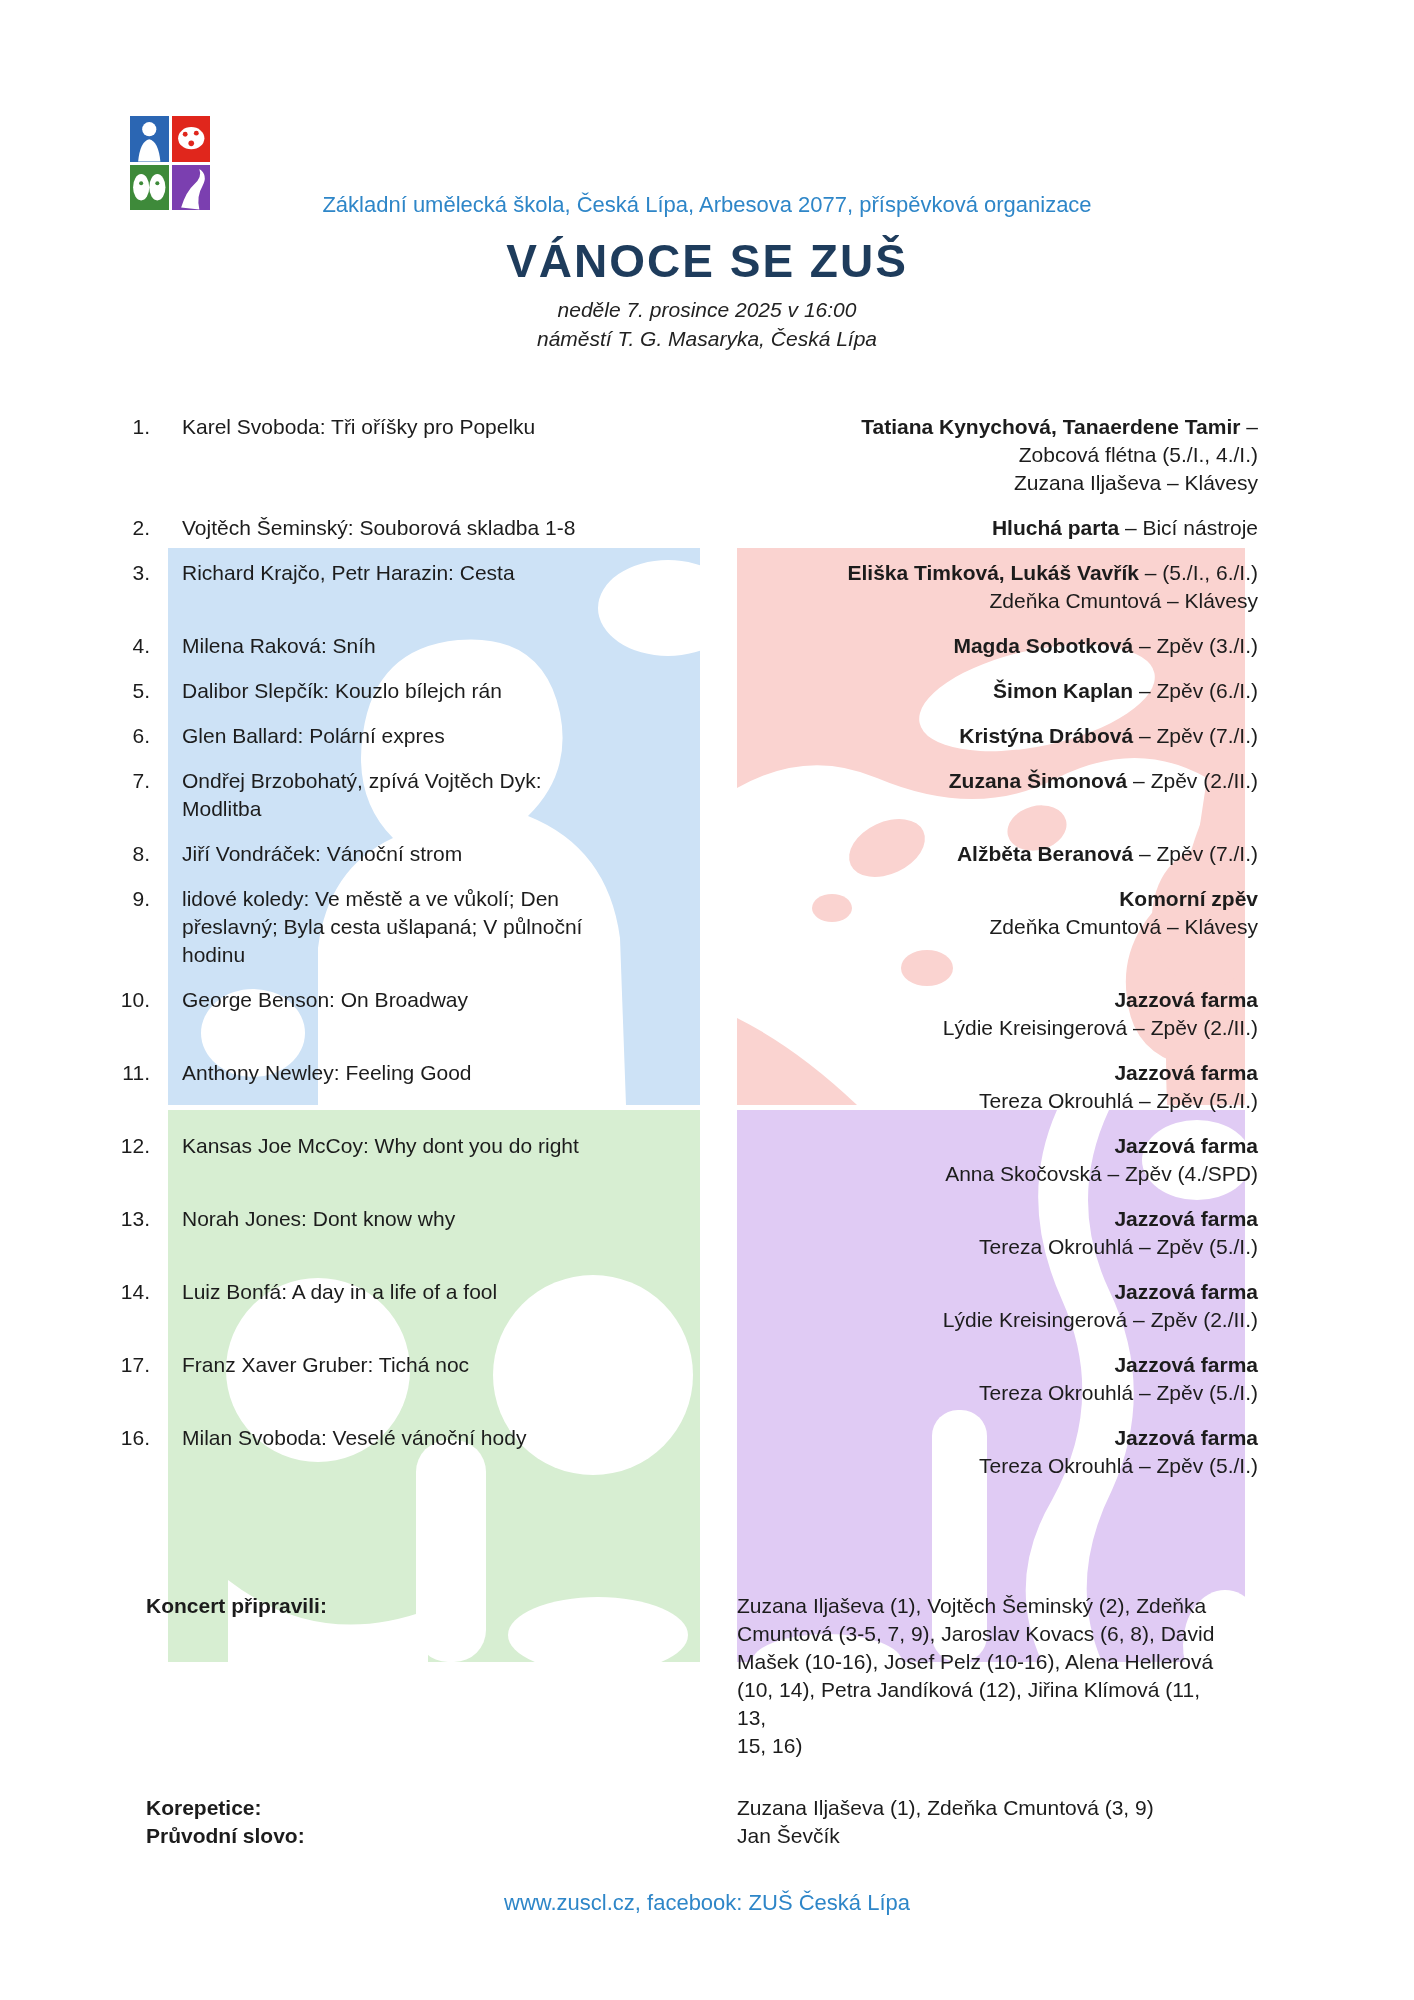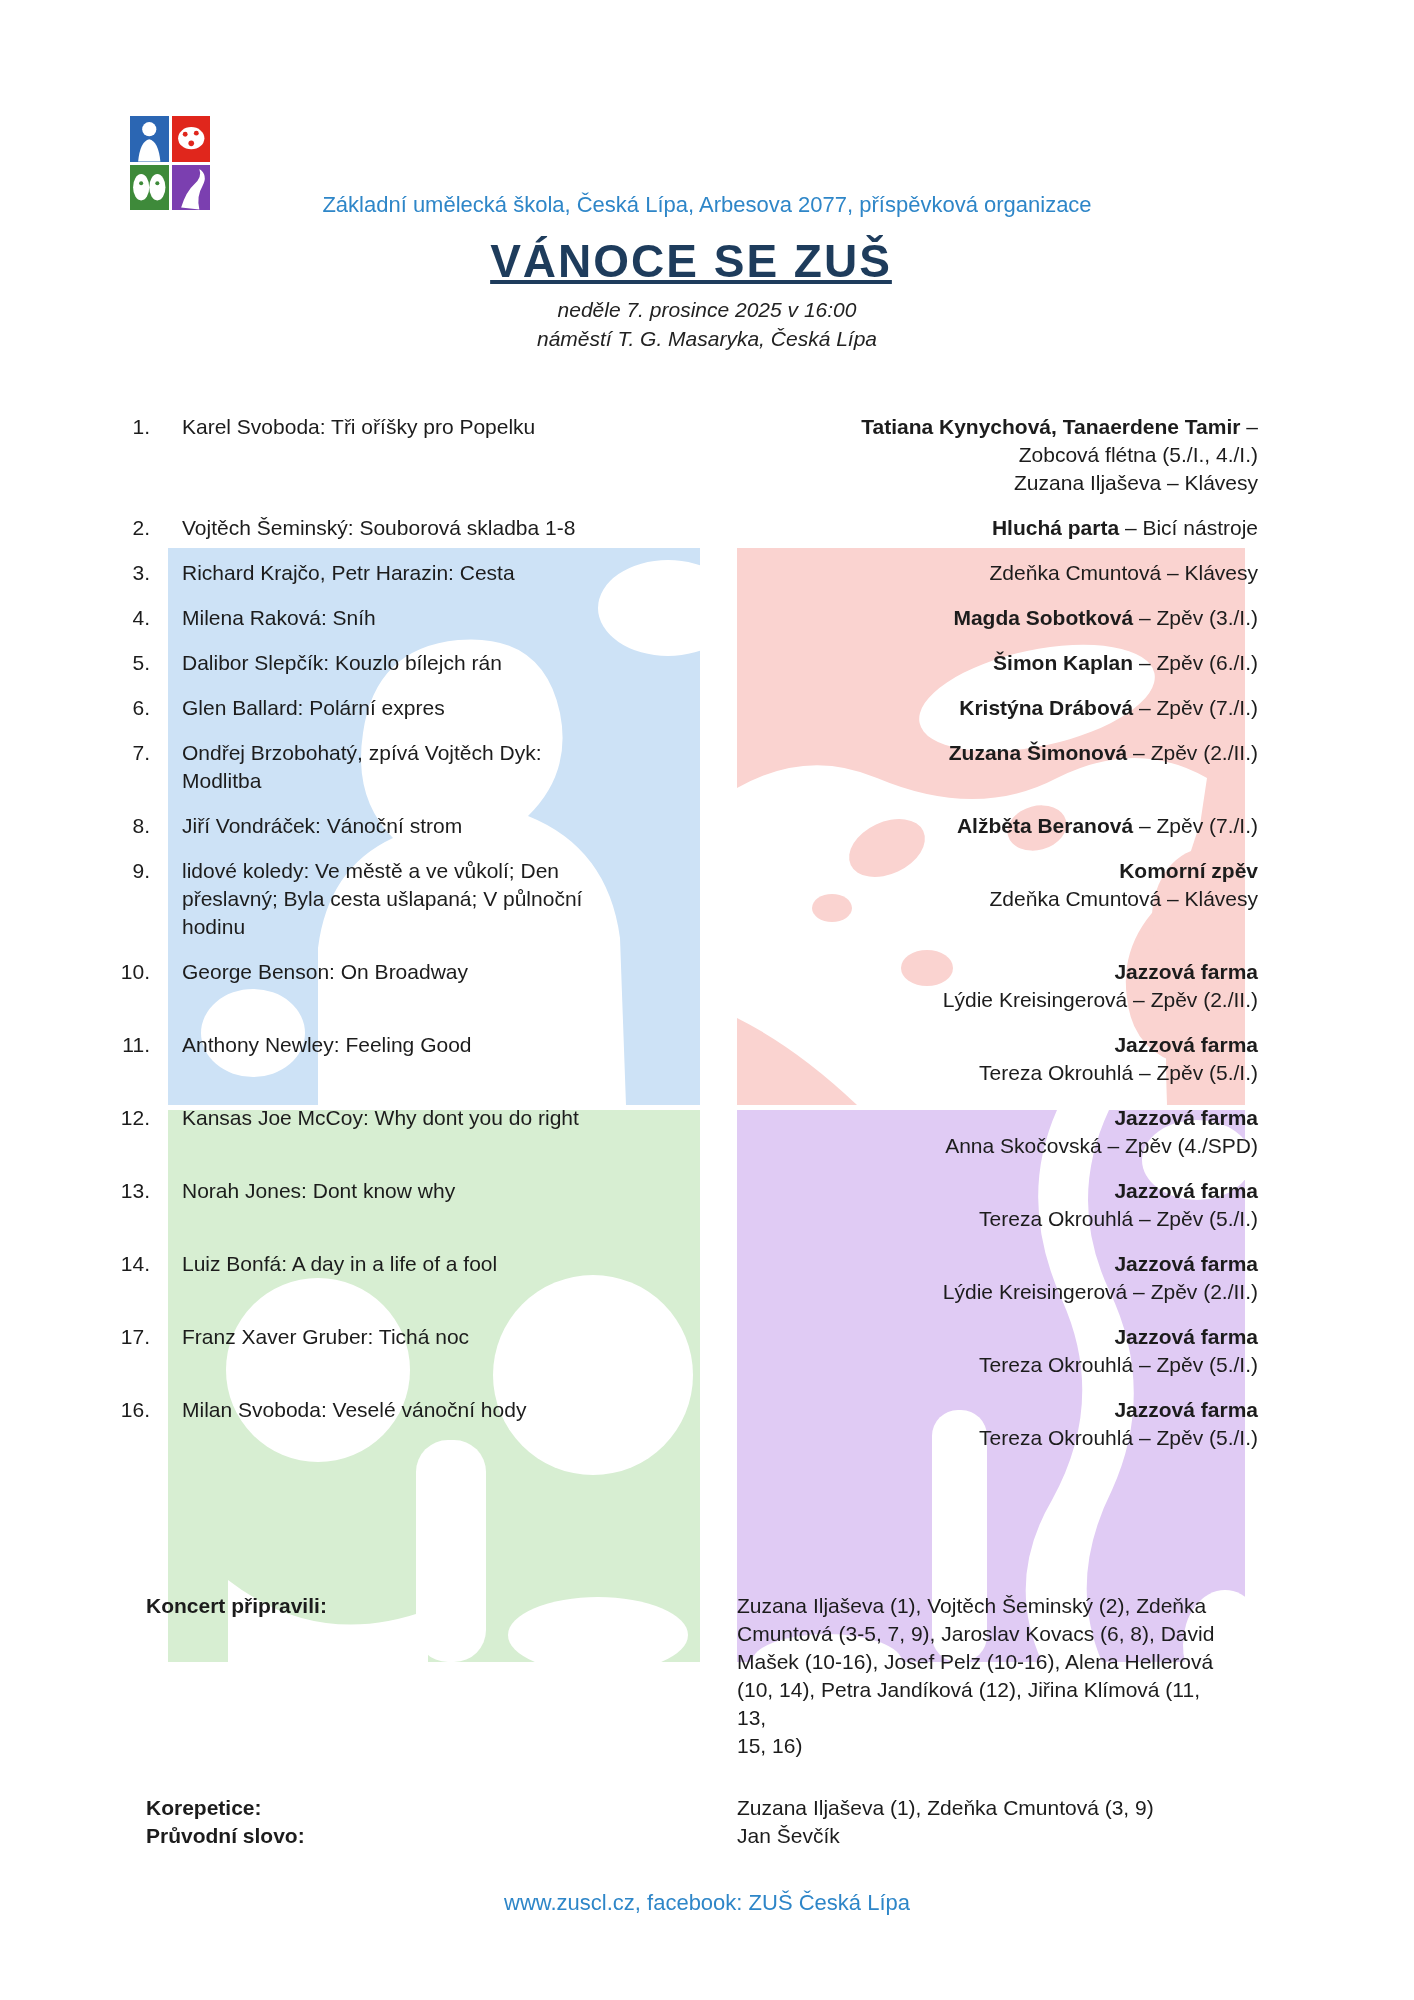--- a/index.html
+++ b/index.html
@@ -19,22 +19,22 @@
 
   .content{position:absolute; inset:0; z-index:1;border-radius:31px;}
 
   .logo{position:absolute; left:130px; top:116px; width:80px; height:94px;
         display:grid; grid-template-columns:1fr 1fr; grid-template-rows:1fr 1fr; gap:3px;}
   .logo .tile{position:relative; overflow:hidden;}
   .logo .tile svg{position:absolute; inset:0; width:100%; height:100%;}
 
   .org-line{position:absolute; left:108px; top:192px; width:1198px; text-align:center;
             color:var(--header-blue); font-size:22px;}
-  .doc-title{position:absolute; left:92px; top:234px; width:1198px; text-align:center;
-             color:var(--title-navy); font-size:46px; font-weight:700; letter-spacing:2px;text-decoration:underline;}
+  .doc-title{position:absolute; left:108px; top:234px; width:1198px; text-align:center;
+             color:var(--title-navy); font-size:46px; font-weight:700; letter-spacing:2px;}
   .date-line,.venue-line{position:absolute; left:108px; width:1198px; text-align:center;
              font-style:italic; font-size:21px; color:#222;}
   .date-line{top:298px;} .venue-line{top:327px;}
 
   .program{position:absolute; left:108px; top:413px; width:1150px; font-size:21px; line-height:28px;}
   .item{display:flex; margin-bottom:17px;}
   .item .num{flex:none; width:58px; text-align:right; padding-right:16px; box-sizing:border-box;}
   .item .piece{flex:none; width:571px; padding-left:16px; padding-right:24px; box-sizing:border-box; white-space:pre-line;}
   .item .perf{flex:1;text-align:right;}
   .perf b{font-weight:700;}
@@ -144,20 +144,21 @@
         <div class="piece">Vojtěch Šeminský: Souborová skladba 1-8</div>
         <div class="perf">
             <div><b>Hluchá parta</b> – Bicí nástroje</div>
           </div>
       </div>
 
       <div class="item">
         <div class="num">3.</div>
         <div class="piece">Richard Krajčo, Petr Harazin: Cesta</div>
         <div class="perf">
+            <div><b>Eliška Timková, Lukáš Vavřík</b> –  (5./I., 6./I.)</div>
             <div>Zdeňka Cmuntová – Klávesy</div>
           </div>
       </div>
 
       <div class="item">
         <div class="num">4.</div>
         <div class="piece">Milena Raková: Sníh</div>
         <div class="perf">
             <div><b>Magda Sobotková</b> – Zpěv (3./I.)</div>
           </div>

